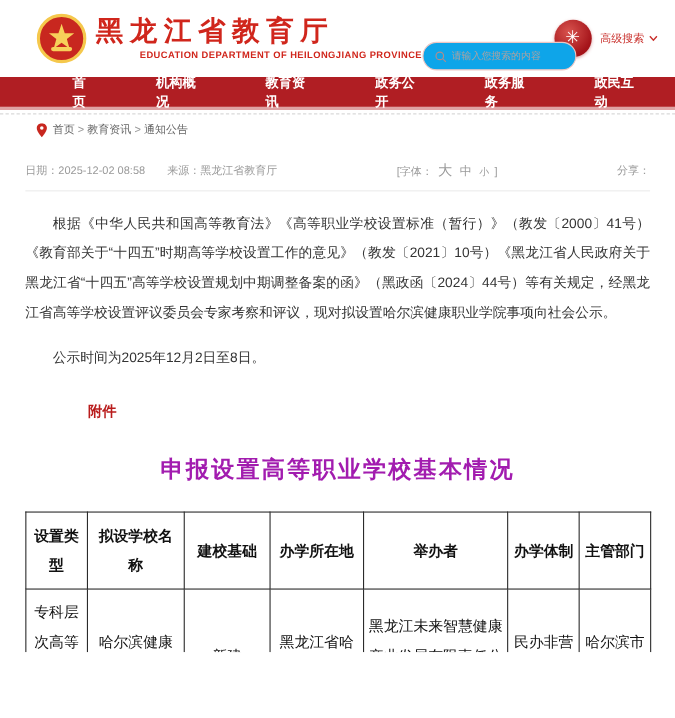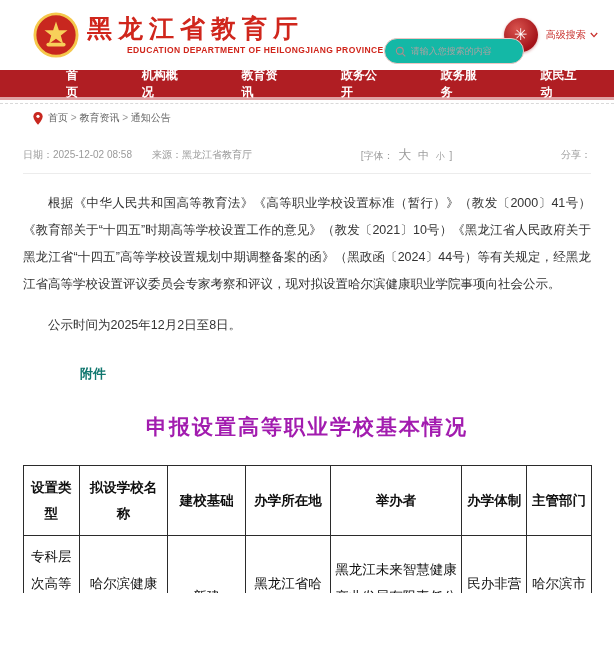--- a/index.html
+++ b/index.html
@@ -7,21 +7,21 @@
   .page { width: 614px; height: 593px; background: #fff; overflow: hidden; position: relative; }
 
   
   .header { height: 70px; display: flex; align-items: center; padding: 0 22px 0 33px; background: #fff; }
   .logo-wrap { display: flex; align-items: center; gap: 8px; }
   .emblem { width: 46px; height: 46px; flex: 0 0 auto; }
   .brand { display: flex; flex-direction: column; }
   .brand-title { color: #d0261c; font-size: 25px; font-weight: bold; letter-spacing: 6px; line-height: 1.1; white-space: nowrap; }
   .brand-sub { color: #d0261c; font-size: 8.5px; font-weight: bold; letter-spacing: 0.4px; margin-top: 3px; white-space: nowrap; padding-left: 40px; }
   .header-right { margin-left: auto; display: flex; align-items: center; }
-  .search-pill { position: relative; width: 140px; height: 26px; border: 1px solid #eec6c3; border-radius: 14px; display: flex; align-items: center; padding: 0 30px 0 10px; background: #14b8a6; margin-top: 32px; }
+  .search-pill { position: relative; width: 140px; height: 26px; border: 1px solid #eec6c3; border-radius: 14px; display: flex; align-items: center; padding: 0 30px 0 10px; background: #0ea5e9; margin-top: 32px; }
   .search-pill input { border: none; outline: none; width: 100%; font-size: 9px; color: #333; background: transparent; font-family: "Liberation Sans", sans-serif; }
   .search-pill input::placeholder { color: #a9a2a2; }
   .search-glass { margin-right: 5px; flex: 0 0 auto; }
   .search-btn { width: 34px; height: 34px; border-radius: 50%; background: radial-gradient(circle at 38% 32%, #d8534e, #a41319 70%); border: none; color: #fff; font-size: 16px; line-height: 34px; text-align: center; margin-left: -20px; cursor: pointer; box-shadow: 0 1px 3px rgba(160,20,25,.4); }
   .adv-search { display: flex; align-items: center; gap: 4px; margin-left: 8px; color: #c9302c; font-size: 10px; cursor: pointer; white-space: nowrap; }
 
   
   .nav { height: 30px; background: #b01e23; display: flex; align-items: stretch; padding-left: 40px; border-bottom: 3px solid #dfa1a3; }
   .nav-item { color: #fff; font-size: 12px; font-weight: bold; display: flex; align-items: center; padding: 0 26px; cursor: pointer; }
 
@@ -38,21 +38,21 @@
   .meta-center { flex: 1; text-align: center; }
   .fs-big { font-size: 13px; cursor: pointer; margin: 0 2px; }
   .fs-mid { font-size: 11px; cursor: pointer; margin: 0 2px; }
   .fs-small { font-size: 9px; cursor: pointer; margin: 0 2px; }
   .meta-right { white-space: nowrap; }
 
   .body-text { margin-top: 16px; font-size: 12.5px; color: #333; line-height: 27px; text-align: justify; }
   .body-text p { text-indent: 2em; }
   .body-text p + p { margin-top: 14px; }
 
-  .attachment { margin: 26px 0 0 57px; font-size: 13px; font-weight: bold; color: #0f766e; }
+  .attachment { margin: 26px 0 0 57px; font-size: 13px; font-weight: bold; color: #b91c1c; }
 
   .doc-title { text-align: center; font-family: Liberation Sans, sans-serif; font-weight: bold; font-size: 21px; color: #a21caf; margin-top: 30px; letter-spacing: 2px; }
 
   
   .info-table { width: 569px; margin: 24px auto 0 auto; border-collapse: collapse; table-layout: fixed; }
   .info-table th, .info-table td { border: 1.5px solid #2b2b2b; text-align: center; vertical-align: middle; padding: 4px 4px; }
   .info-table th { font-family: "Liberation Sans", sans-serif; font-weight: bold; font-size: 13.5px; color: #111; height: 70px; line-height: 26px; }
   .info-table td { font-family: "Liberation Serif", serif; font-size: 13.5px; color: #111; height: 122px; line-height: 27px; }
 </style>
 </head>

